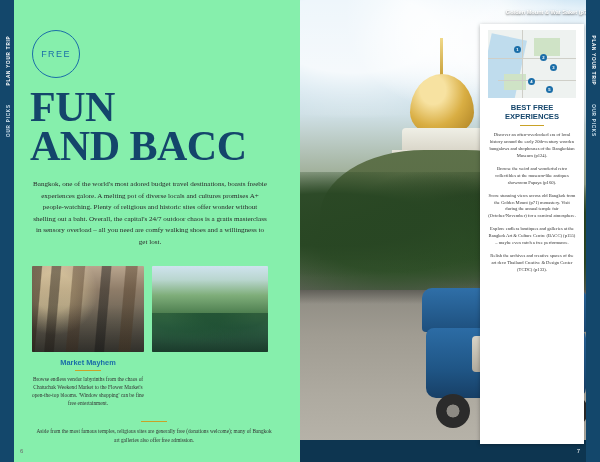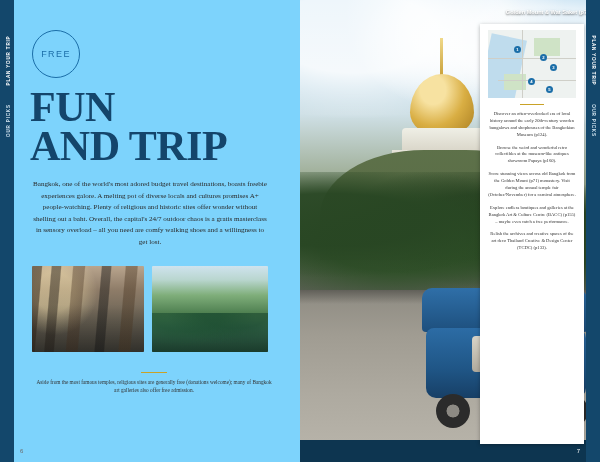--- a/index.html
+++ b/index.html
@@ -13,21 +13,21 @@
     position: relative;
     width: 600px; height: 462px;
     background: #ffffff;
     display: flex;
   }
 
   
   .page-left {
     position: relative;
     width: 300px; height: 462px;
-    background: #7dd3fc;
+    background: #86efac;
     padding: 16px 18px 0 26px;
   }
   .tab-left {
     position: absolute;
     left: 0; top: 0;
     width: 14px; height: 462px;
     background: #13476b;
     color: #ffffff;
   }
   .tab-left .tab-text {
@@ -397,35 +397,40 @@
   <div class="page-left">
     <div class="tab-left">
       <div class="tab-text">PLAN YOUR TRIP</div>
       <div class="tab-text2">OUR PICKS</div>
     </div>
 
     <div class="free-badge">FREE</div>
 
     <h1 class="headline">
       <span>FUN</span><br>
-      <span>AND TRIP</span>
+      <span>AND BACC</span>
     </h1>
 
     <p class="intro">Bangkok, one of the world's most adored budget travel destinations, boasts freebie experiences galore. A melting pot of diverse locals and cultures promises A+ people-watching. Plenty of religious and historic sites offer wonder without shelling out a baht. Overall, the capital's 24/7 outdoor chaos is a gratis masterclass in sensory overload – all you need are comfy walking shoes and a willingness to get lost.</p>
 
     <div class="photo-row">
       <div class="photo market">
           <div class="market-img"></div>
         </div>
       <div class="photo park">
           <div class="park-img"></div>
         </div>
     </div>
 
     <div class="cap-row">
+      <div class="cap market">
+        <h3>Market Mayhem</h3>
+        <div class="rule"></div>
+        <p>Browse endless vendor labyrinths from the chaos of Chatuchak Weekend Market to the Flower Market's open-the-top blooms. 'Window shopping' can be fine free entertainment.</p>
+      </div>
     </div>
 
     <div class="costfree">
       <div class="rule"></div>
       <p>Aside from the most famous temples, religious sites are generally free (donations welcome); many of Bangkok art galleries also offer free admission.</p>
     </div>
 
     <div class="folio-left">6</div>
   </div>
 
@@ -464,20 +469,24 @@
         <div class="road1"></div>
         <div class="road2"></div>
         <div class="road3"></div>
         <div class="pin" style="left:26px; top:16px;">1</div>
         <div class="pin" style="left:52px; top:24px;">2</div>
         <div class="pin" style="left:62px; top:34px;">3</div>
         <div class="pin" style="left:40px; top:48px;">4</div>
         <div class="pin" style="left:58px; top:56px;">5</div>
       </div>
 
+      <h2>
+        <span>BEST FREE</span><br>
+        <span>EXPERIENCES</span>
+      </h2>
       <div class="rule"></div>
 
       <p class="blurb">Discover an often-overlooked era of local history around the early 20th-century wooden bungalows and shophouses of the Bangkokian Museum (p124).</p>
       <p class="blurb">Browse the weird and wonderful retro collectibles at the museum-like antiques showroom Papaya (p160).</p>
       <p class="blurb">Score stunning views across old Bangkok from the Golden Mount (p71) monastery. Visit during the annual temple fair (October/November) for a carnival atmosphere.</p>
       <p class="blurb">Explore endless boutiques and galleries at the Bangkok Art &amp; Culture Centre (BACC) (p155) – maybe even catch a free performance.</p>
       <p class="blurb">Relish the archives and creative spaces of the art deco Thailand Creative &amp; Design Center (TCDC) (p133).</p>
     </div>
 
     <div class="tab-right">

